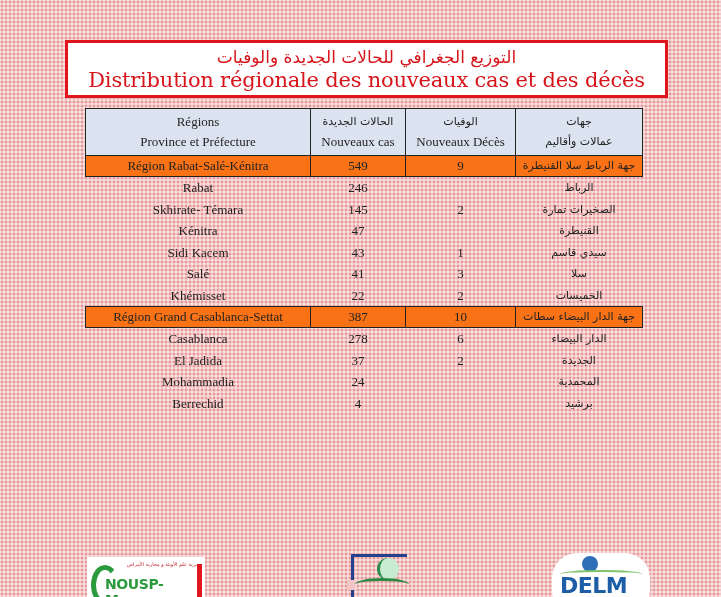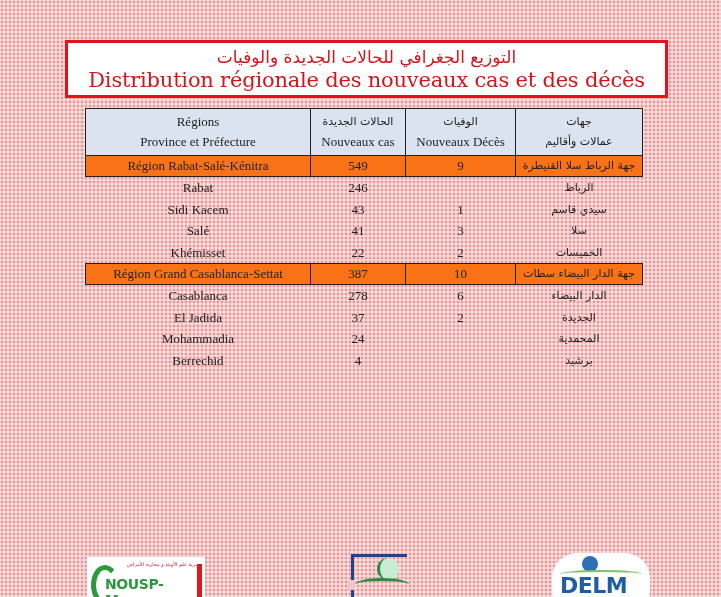--- a/index.html
+++ b/index.html
@@ -98,20 +98,32 @@
         <td>9</td>
         <td class="ar">جهة الرباط سلا القنيطرة</td>
       </tr>
       <tr class="prov">
         <td>Rabat</td>
         <td>246</td>
         <td></td>
         <td class="ar">الرباط</td>
       </tr>
       <tr class="prov">
+        <td>Skhirate- Témara</td>
+        <td>145</td>
+        <td>2</td>
+        <td class="ar">الصخيرات تمارة</td>
+      </tr>
+      <tr class="prov">
+        <td>Kénitra</td>
+        <td>47</td>
+        <td></td>
+        <td class="ar">القنيطرة</td>
+      </tr>
+      <tr class="prov">
         <td>Sidi Kacem</td>
         <td>43</td>
         <td>1</td>
         <td class="ar">سيدي قاسم</td>
       </tr>
       <tr class="prov">
         <td>Salé</td>
         <td>41</td>
         <td>3</td>
         <td class="ar">سلا</td>

